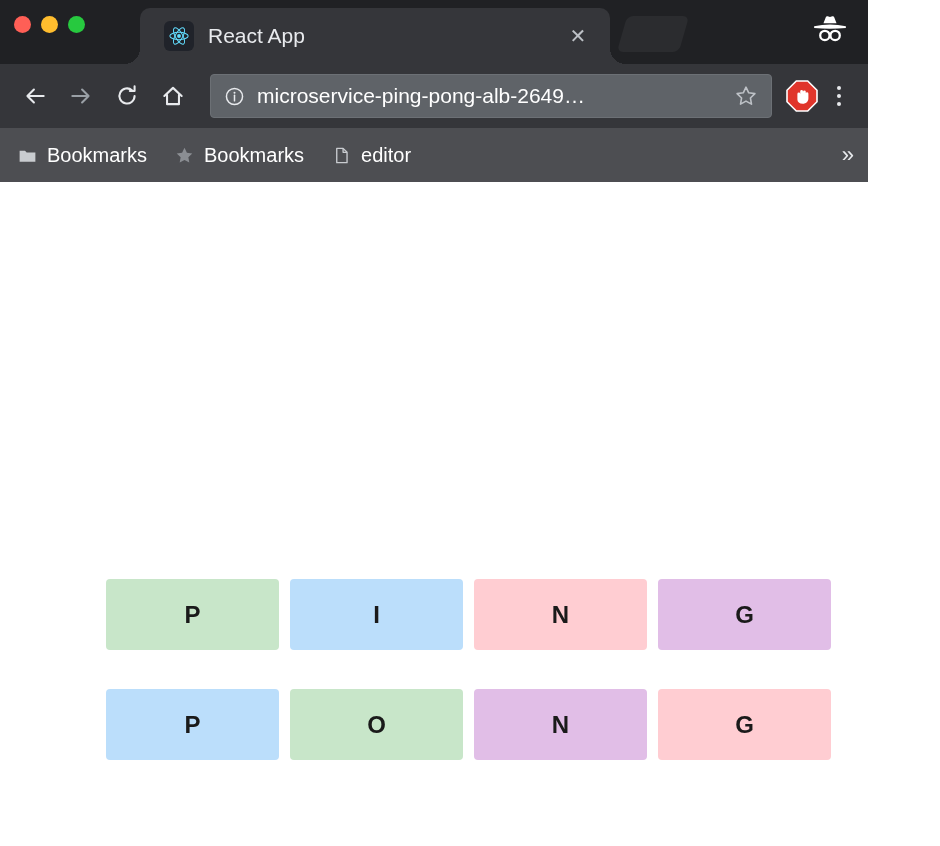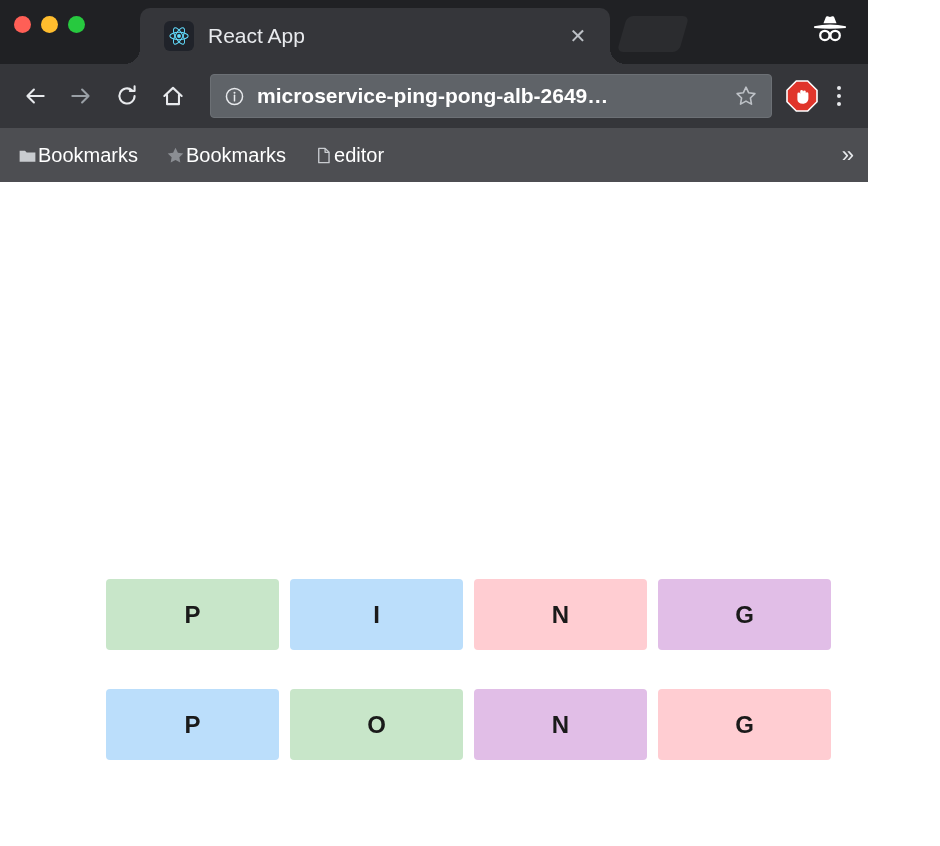--- a/index.html
+++ b/index.html
@@ -181,21 +181,20 @@
     justify-content: center;
     color: #e8eaed;
   }
   .omni-url {
     margin-left: 12px;
     color: #ffffff;
     font-size: 21px;
     white-space: nowrap;
     overflow: hidden;
     flex: 1 1 auto;
-    font-weight: bold;
   }
   .omni-star {
     width: 26px;
     height: 26px;
     flex: 0 0 26px;
     display: flex;
     align-items: center;
     justify-content: center;
     color: #bdc1c6;
     cursor: pointer;
@@ -235,20 +234,21 @@
     background: #4d4e52;
     display: flex;
     align-items: center;
     padding: 0 14px;
     box-sizing: border-box;
     position: relative;
   }
   .bm {
     display: flex;
     align-items: center;
+    gap: 9px;
     margin-right: 22px;
     color: #ffffff;
     font-size: 20px;
     white-space: nowrap;
     cursor: pointer;
     padding: 4px 2px;
     border-radius: 4px;
   }
   .bm-icon {
     width: 22px;

